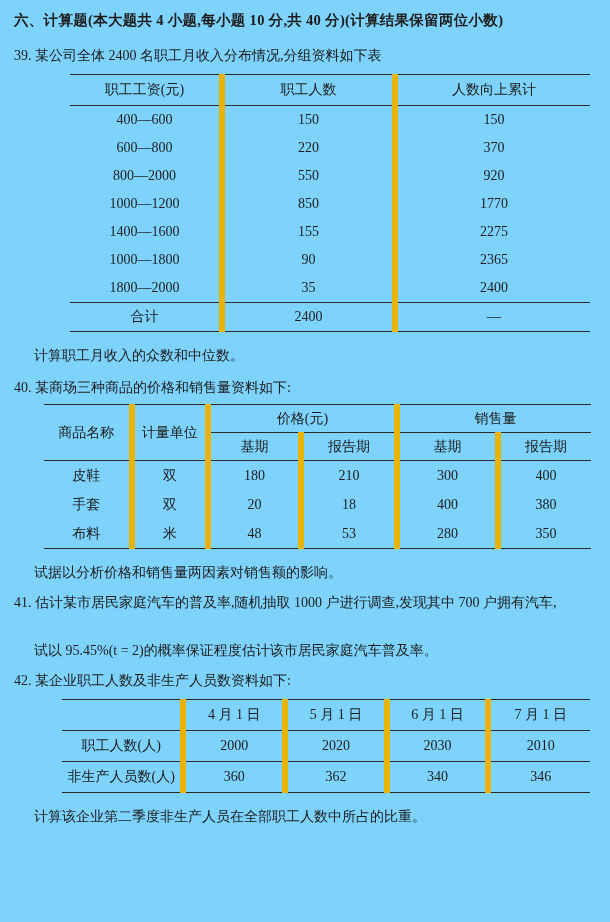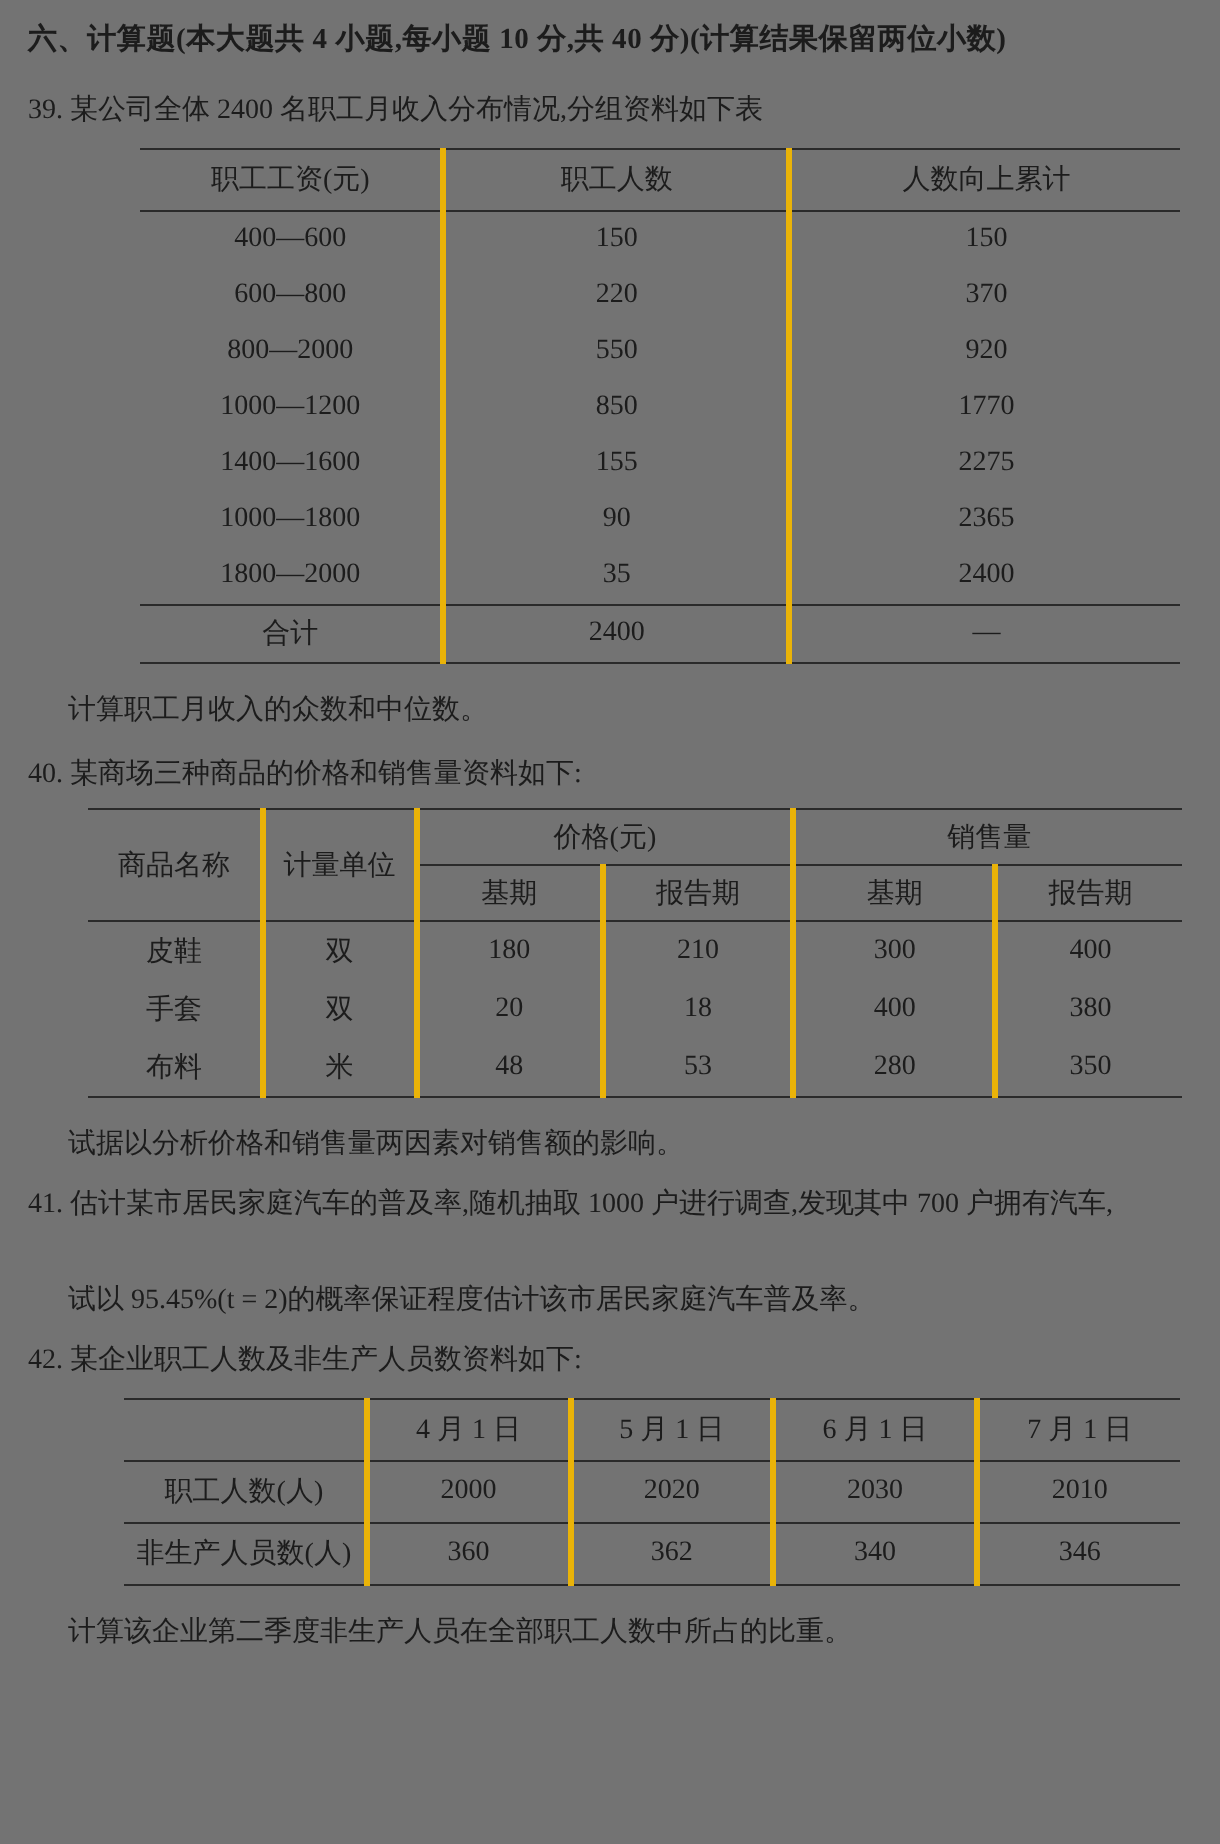--- a/index.html
+++ b/index.html
@@ -1,21 +1,21 @@
 <!DOCTYPE html>
 <html><head>
 <meta charset="utf-8">
 <style>
   html, body { margin: 0; padding: 0; background: #ffffff; }
   .page {
     position: relative;
     width: 610px; height: 922px;
     box-sizing: border-box;
     padding: 10px 20px 0 14px;
-    background: #737373;
+    background: #7dd3fc;
     color: #1c1c1c;
     font-family: "Liberation Serif", "DejaVu Serif", serif;
     font-size: 14px;
     overflow: hidden;
   }
   .section-header {
     font-weight: bold;
     font-size: 14.5px;
     line-height: 20px;
     letter-spacing: 0.3px;
@@ -26,21 +26,21 @@
 
   table {
     border-collapse: collapse;
     table-layout: fixed;
     text-align: center;
     font-size: 14px;
     color: #1c1c1c;
   }
   table { border-top: 1.5px solid #2a2a2a; border-bottom: 1.5px solid #2a2a2a; }
   td { padding: 0; border: none; }
-  td + td, td.vline { border-left: 3px solid #eab308; }
+  td + td, td.vline { border-left: 6px solid #eab308; }
 
   
   .t1 { width: 520px; margin: 8px 0 0 56px; }
   .t1 td { height: 28px; }
   .t1 tr.head td { height: 30px; border-bottom: 1px solid #2a2a2a; }
   .t1 tr.total td { height: 28px; border-top: 1px solid #2a2a2a; }
 
   
   .t2 { width: 547px; margin: 6px 0 0 30px; }
   .t2 td { height: 29px; }

